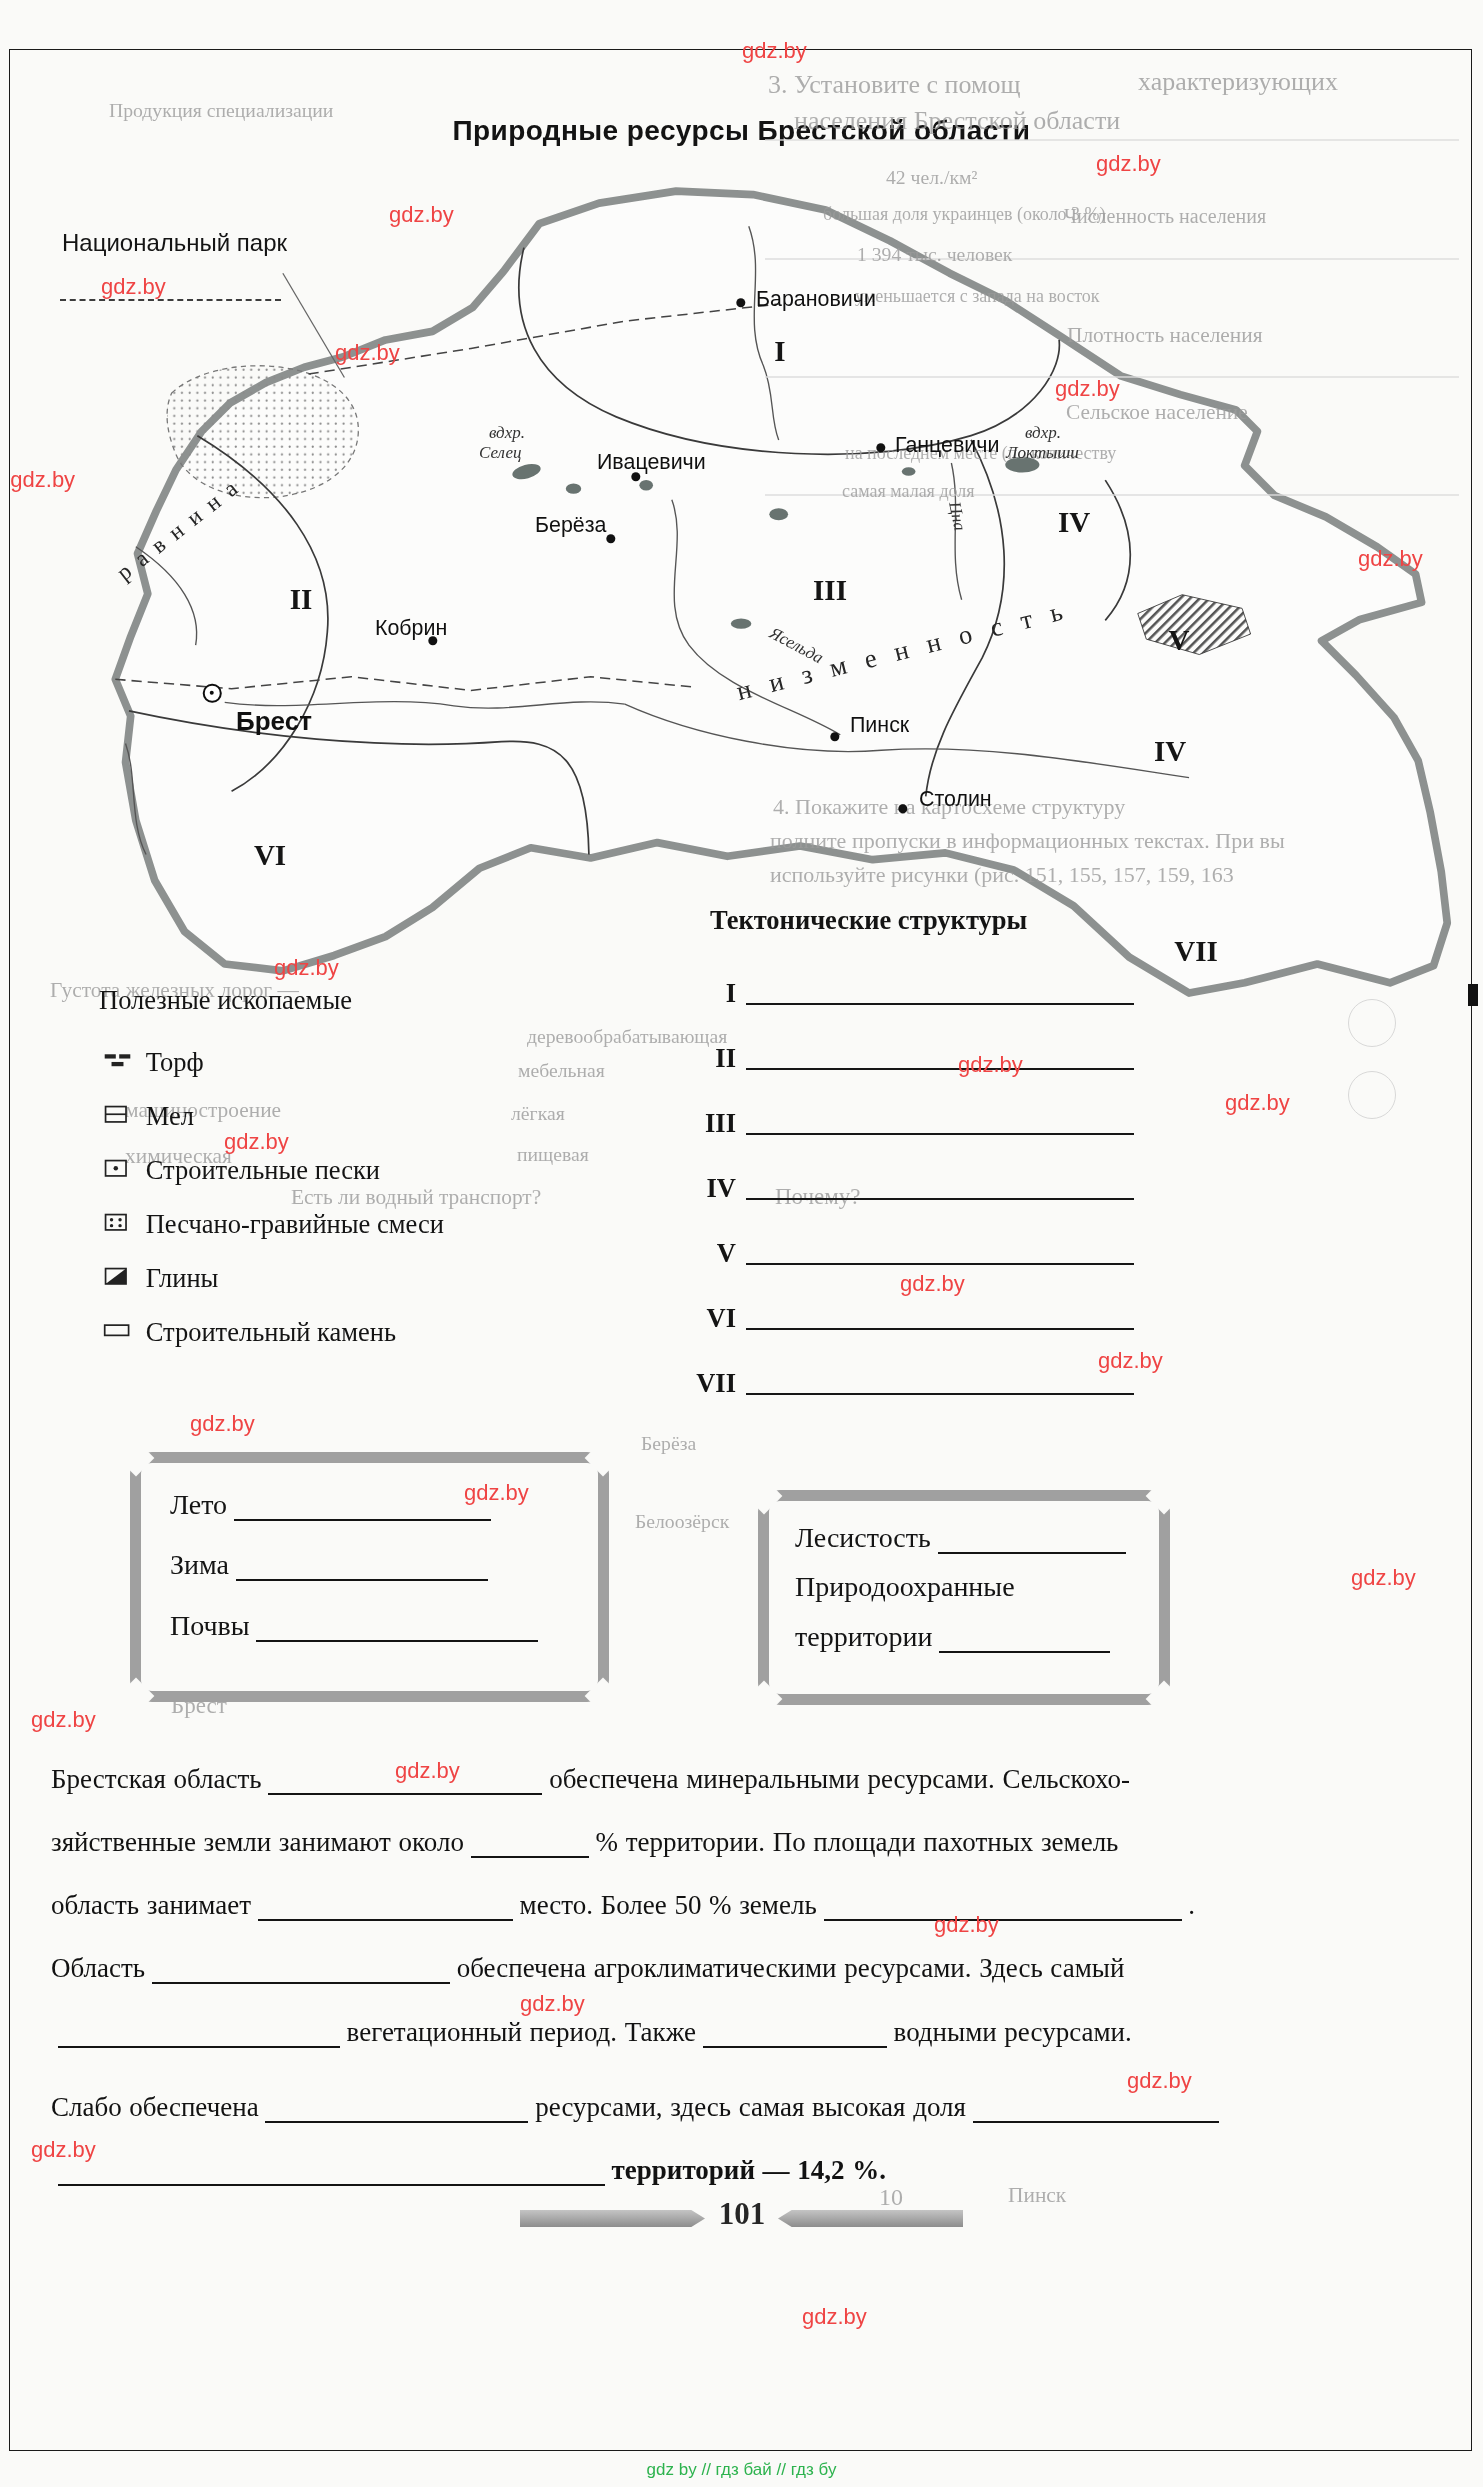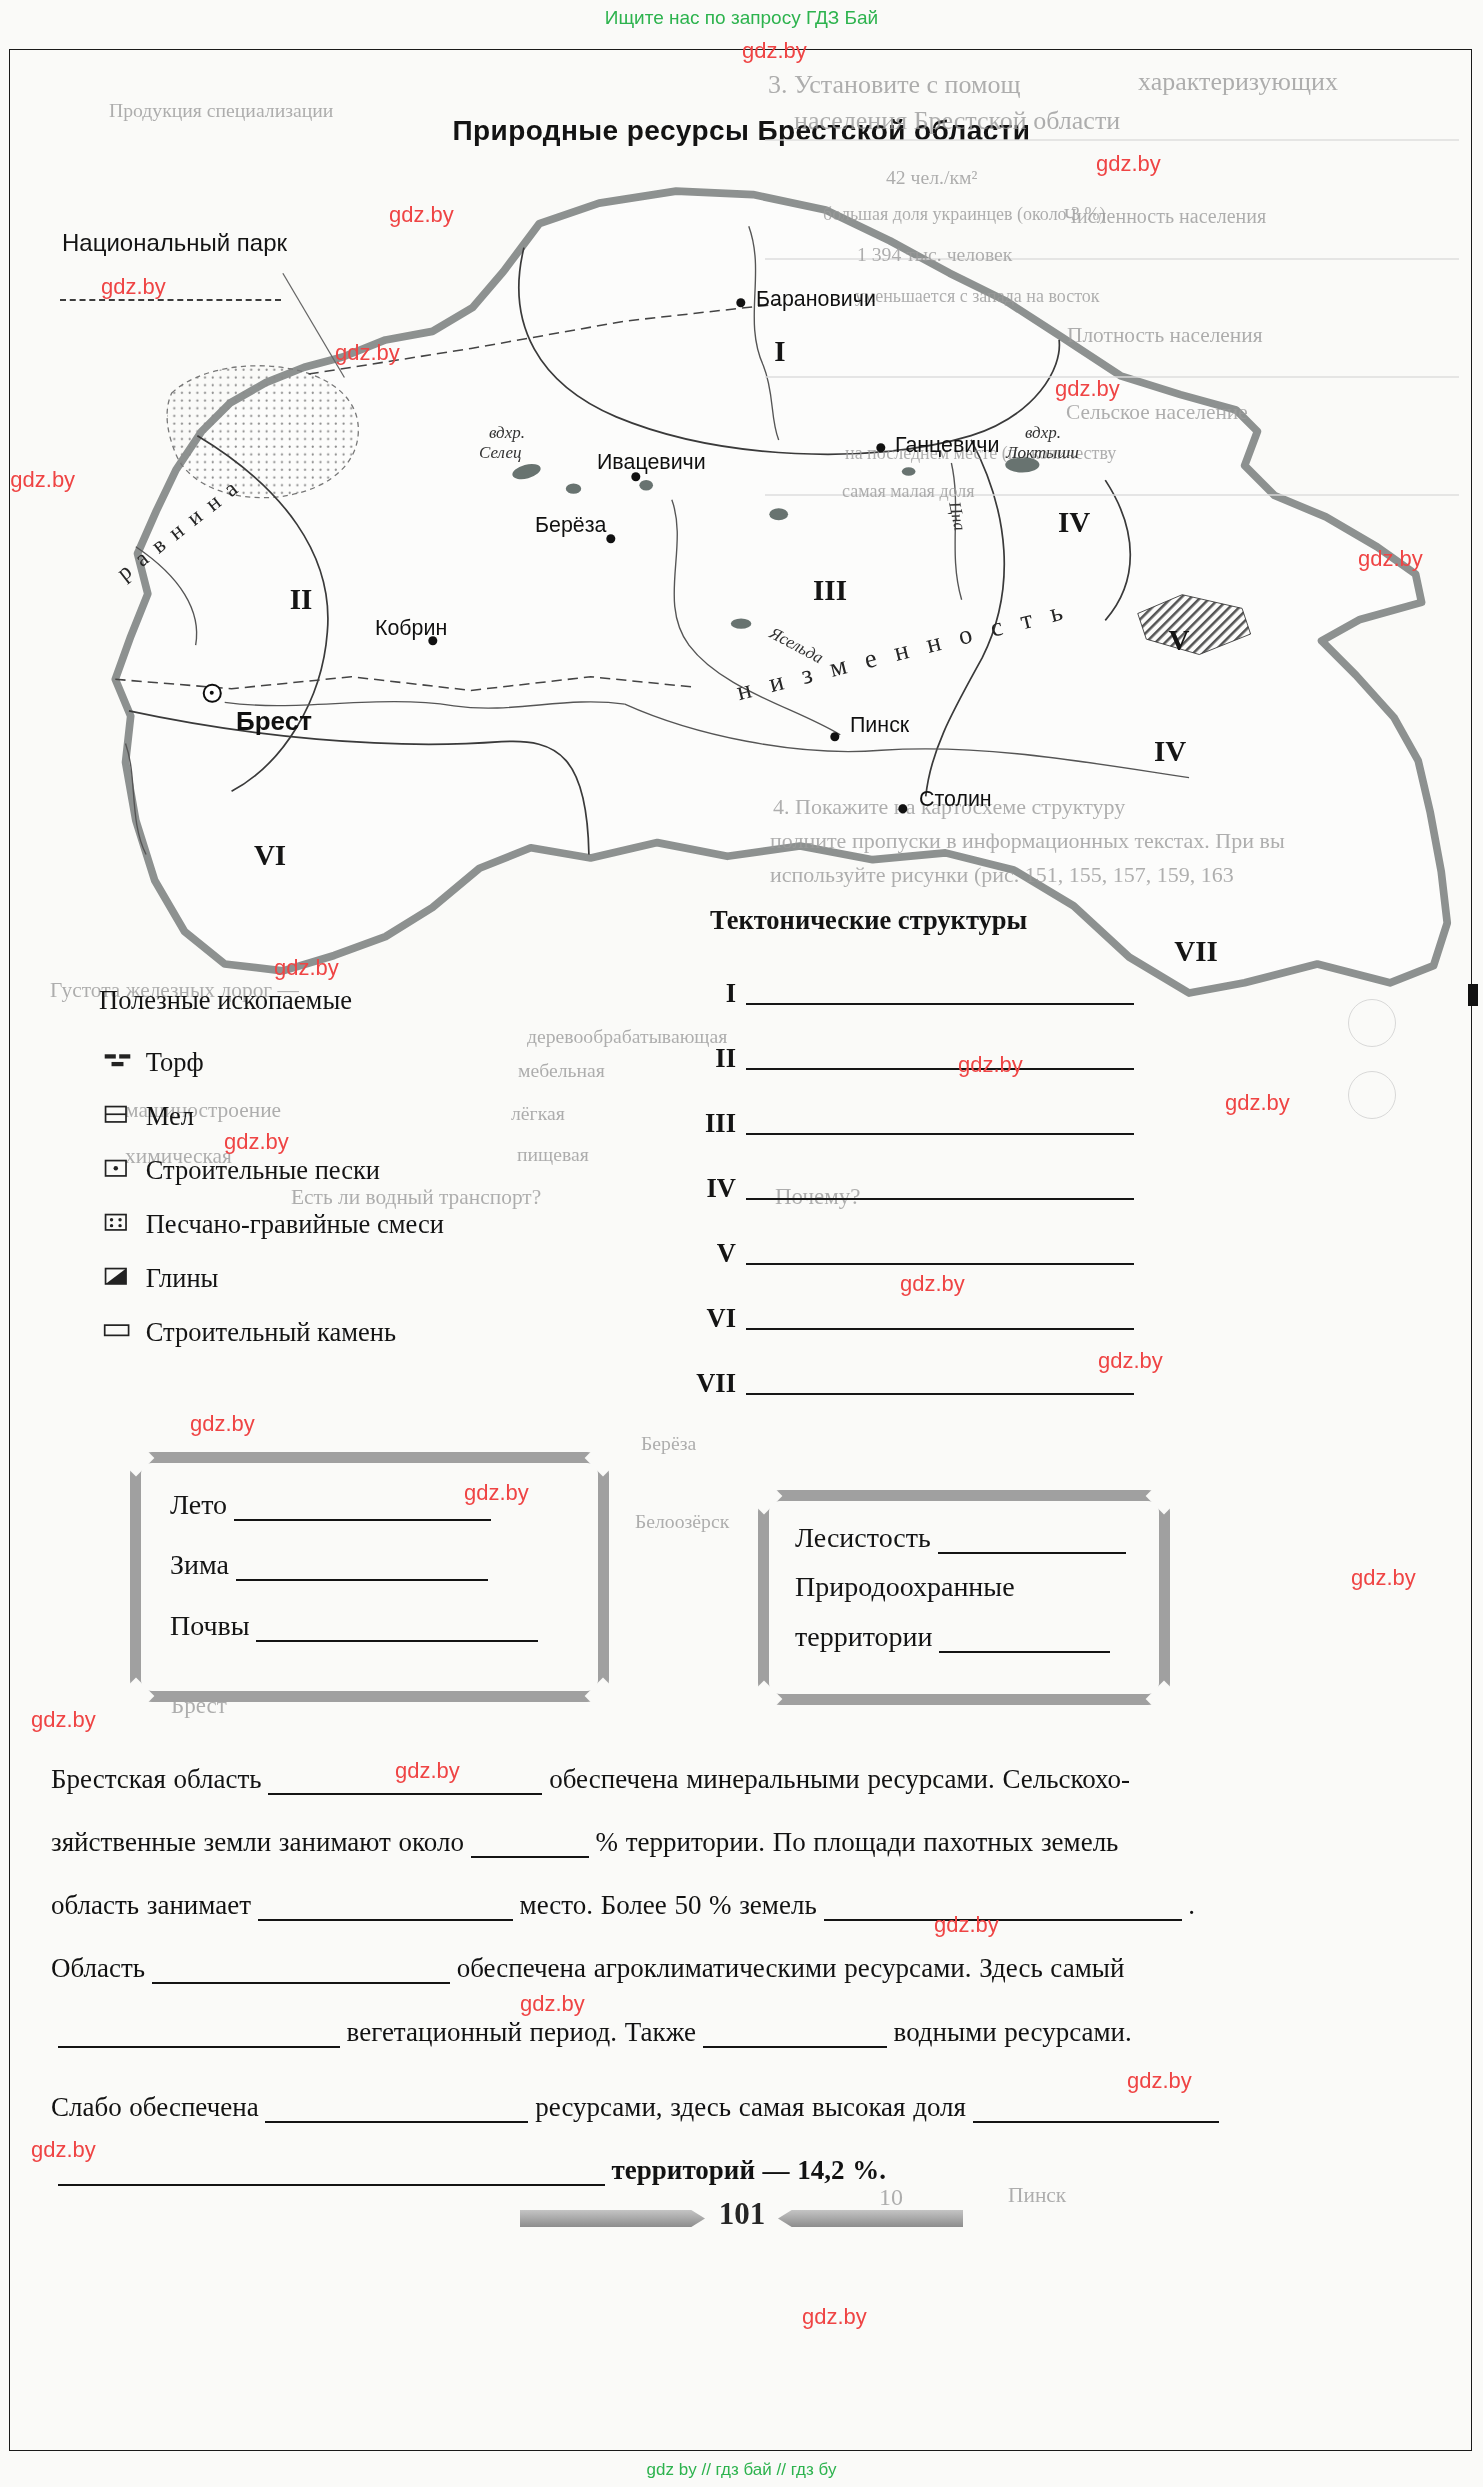--- a/index.html
+++ b/index.html
@@ -51,21 +51,20 @@
   .pn-left{left:520px;clip-path:polygon(0 0,calc(100% - 13.7px) 0,100% 50%,calc(100% - 13.7px) 100%,0 100%);}
   .pn-right{left:778px;clip-path:polygon(13.7px 0,100% 0,100% 100%,13.7px 100%,0 50%);}
   .pn-num{position:absolute;left:705px;top:2196px;width:74px;text-align:center;
         font:700 31px "Liberation Serif",serif;color:#262626;}
 </style>
 </head>
 <body>
 
 <div class="page">
 
-  <div class="green-link" style="top:6.8px;">Ищите нас по запросу ГДЗ Бай</div>
 
   <div class="frame"></div>
 
   <div class="title">Природные ресурсы Брестской области</div>
 
   <svg class="abs" style="left:26px;top:145px;" width="1437" height="872" viewBox="0 0 1680 1020">
     <defs>
       <pattern id="dots" width="9" height="9" patternUnits="userSpaceOnUse">
         <circle cx="2" cy="2" r="1.3" fill="#8a8a8a"></circle>
       </pattern>

